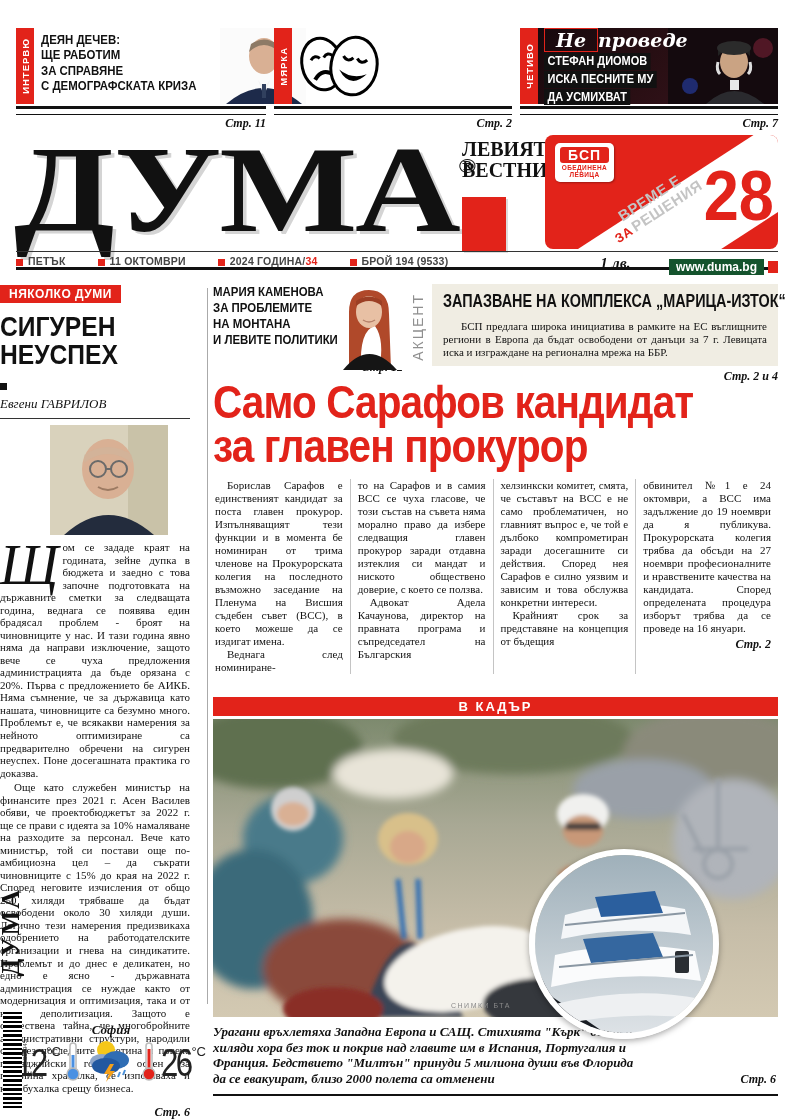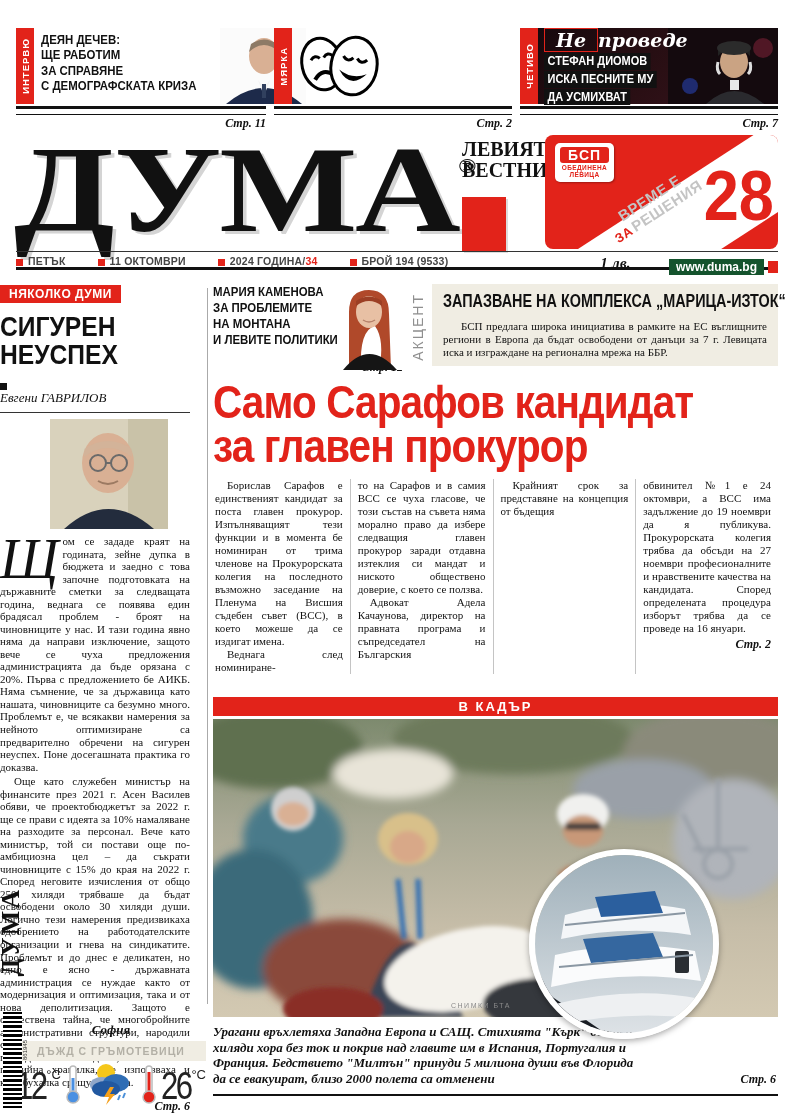--- a/index.html
+++ b/index.html
@@ -55,21 +55,21 @@
   .price{font-family:"Liberation Serif",serif;font-style:italic;font-weight:bold;font-size:15px;color:#111;margin-left:120px;}
   .thick-line{position:absolute;left:0;right:0;top:15px;height:3px;background:#111;}
   .site-chip{position:absolute;right:14px;top:7px;background:#14532d;color:#fff;font-weight:800;font-size:12px;padding:1px 7px;z-index:2;}
   .site-sq{position:absolute;right:0;top:9px;width:10px;height:12px;background:#e2231a;z-index:2;}
 
   
   .opinion{left:0;top:284px;width:190px;}
   .op-label{display:inline-block;background:#e2231a;color:#fff;font-weight:bold;font-size:12px;padding:2px 9px;letter-spacing:.5px;}
   .op-title{margin-top:10px;font-weight:800;font-size:28px;line-height:1.0;}
   .op-bullet{width:7px;height:7px;background:#111;margin-top:14px;}
-  .op-author{font-family:"Liberation Serif",serif;font-style:italic;font-size:13px;}
+  .op-author{font-family:"Liberation Serif",serif;font-style:italic;font-size:13px;margin-top:6px;}
   .op-hr{border-top:1px solid #333;margin-top:6px;}
   .op-photo{margin:6px 6px 2px 50px;}
   .op-text{font-family:"Liberation Serif",serif;font-size:11px;line-height:1.14;text-align:justify;color:#111;}
   .dropcap{float:left;font-family:"Liberation Serif",serif;font-style:italic;font-size:56px;line-height:.8;margin:2px 4px 0 0;}
   .op-text .p2{text-indent:14px;margin-top:2px;}
   .v-rule{left:207px;top:288px;width:1px;height:716px;background:#aaa;}
 
   
   .weather{left:16px;top:1022px;width:190px;text-align:center;}
   .w-city{font-family:"Liberation Serif",serif;font-style:italic;font-weight:bold;font-size:13px;}
@@ -269,21 +269,20 @@
       <p style="margin:0;"><span class="dropcap">Щ</span><span>ом се зададе краят на годината, зейне дупка в бюджета и заедно с това започне подготовката на държавните сметки за следващата година, веднага се появява един брадясал проблем - броят на чиновниците у нас. И тази година явно няма да направи изключение, защото вече се чуха предложения администрацията да бъде орязана с 20%. Първа с предложението бе АИКБ. Няма съмнение, че за държавица като нашата, чиновниците са безумно много. Проблемът е, че всякакви намерения за нейното оптимизиране са предварително обречени на сигурен неуспех. Поне досегашната практика го доказва.</span></p>
       <p class="p2">Още като служебен министър на финансите през 2021 г. Асен Василев обяви, че проектобюджетът за 2022 г. ще се прави с идеята за 10% намаляване на разходите за персонал. Вече като министър, той си постави още по-амбициозна цел – да съкрати чиновниците с 15% до края на 2022 г. Според неговите изчисления от общо 250 хиляди трябваше да бъдат освободени около 30 хиляди души. Логично тези намерения предизвикаха одобрението на работодателските организации и гнева на синдикатите. Проблемът и до днес е деликатен, но едно е ясно - държавната администрация се нуждае както от модернизация и оптимизация, така и от нова деполитизация. Защото е обществена тайна, че многобройните административни структури, народили се през последните десетина и повече гербаджийски години, освен за партийна хранилка, се използваха и като бухалка срещу бизнеса.</p>
     </div>
     <div class="pg">Стр. 6</div>
   </div>
 
   <div class="abs v-rule"></div>
 
   <div class="abs weather">
     <div class="w-city">София</div>
-    <div class="w-cond">ДЪЖД С ГРЪМОТЕВИЦИ</div>
     <div class="w-row">
       <span class="temp"><span class="t-num">12</span><span class="t-unit">°C</span></span>
       <span>
         <svg width="14" height="40" viewBox="0 0 14 40">
           <rect x="4" y="2" width="6" height="28" rx="3" fill="#fff" stroke="#bbb" stroke-width="1.5"></rect>
           <rect x="5.5" y="14" width="3" height="16" fill="#4a90e2"></rect>
           <circle cx="7" cy="33" r="6" fill="#4a90e2" stroke="#bbb" stroke-width="1.5"></circle>
         </svg>
       </span>
       <span>
@@ -332,37 +331,39 @@
     </div>
 
     <div class="akcent">
       <div class="ak-label">
           <span class="vtext">АКЦЕНТ</span>
         </div>
       <div class="ak-box">
         <div class="ak-head"><span class="cond" style="transform:scaleX(.8);">ЗАПАЗВАНЕ НА КОМПЛЕКСА „МАРИЦА-ИЗТОК“</span></div>
         <div class="ak-text">БСП предлага широка инициатива в рамките на ЕС въглищните региони в Европа да бъдат освободени от данъци за 7 г. Левицата иска и изграждане на регионална мрежа на ББР.</div>
       </div>
+      <div class="pg ak-pg">Стр. 2 и 4</div>
     </div>
 
     <div class="article">
       <div class="a-head">
         <div class="cond">Само Сарафов кандидат</div>
         <div class="cond">за главен прокурор</div>
       </div>
       <div class="a-cols">
         <div class="col">
           <p class="ind">Борислав Сарафов е единственият кандидат за поста главен прокурор. Изпълняващият тези функции и в момента бе номиниран от трима членове на Прокурорската колегия на последното възможно заседание на Пленума на Висшия съдебен съвет (ВСС), в което можеше да се издигат имена.</p>
           <p class="ind">Веднага след номиниране-</p>
         </div>
         <div class="col">
           <p>то на Сарафов и в самия ВСС се чуха гласове, че този състав на съвета няма морално право да избере следващия главен прокурор заради отдавна изтеклия си мандат и ниското обществено доверие, с което се ползва.</p>
           <p class="ind">Адвокат Адела Качаунова, директор на правната програма и съпредседател на Българския</p>
         </div>
         <div class="col">
+          <p>хелзинкски комитет, смята, че съставът на ВСС е не само проблематичен, но главният въпрос е, че той е дълбоко компрометиран заради досегашните си действия. Според нея Сарафов е силно уязвим и зависим и това обслужва конкретни интереси.</p>
           <p class="ind">Крайният срок за представяне на концепция от бъдещия</p>
         </div>
         <div class="col">
           <p>обвинител №1 е 24 октомври, а ВСС има задължение до 19 ноември да я публикува. Прокурорската колегия трябва да обсъди на 27 ноември професионалните и нравствените качества на кандидата. Според определената процедура изборът трябва да се проведе на 16 януари.</p>
           <div class="pg">Стр. 2</div>
         </div>
       </div>
     </div>
 
     <div class="vkadar">В КАДЪР</div>

